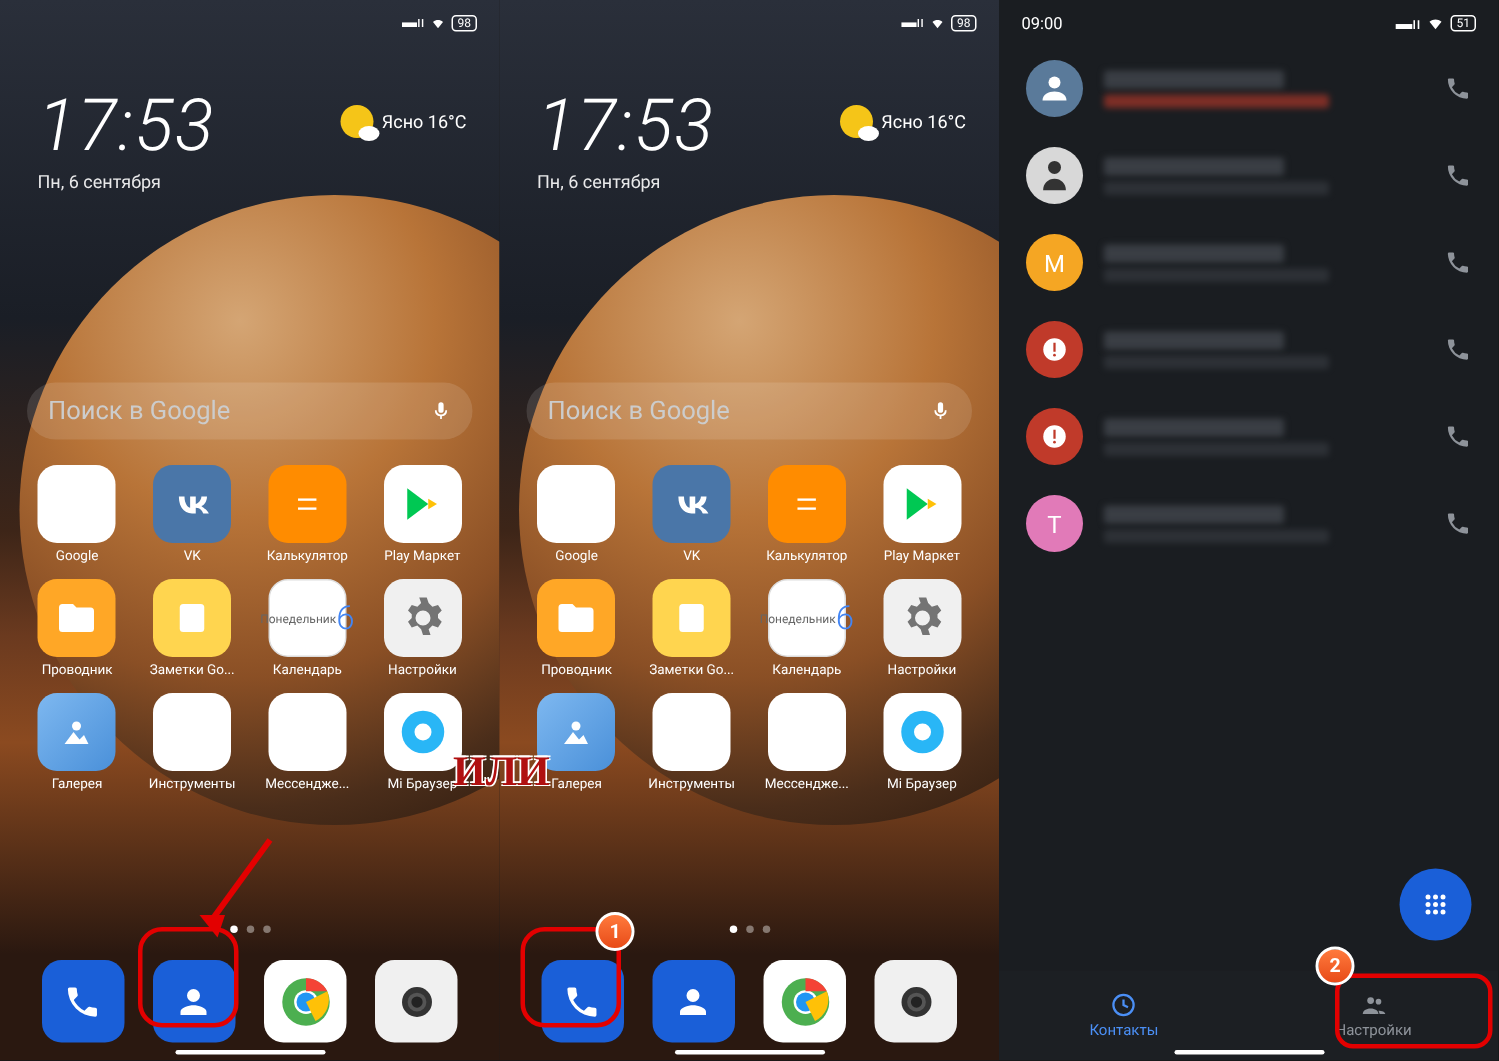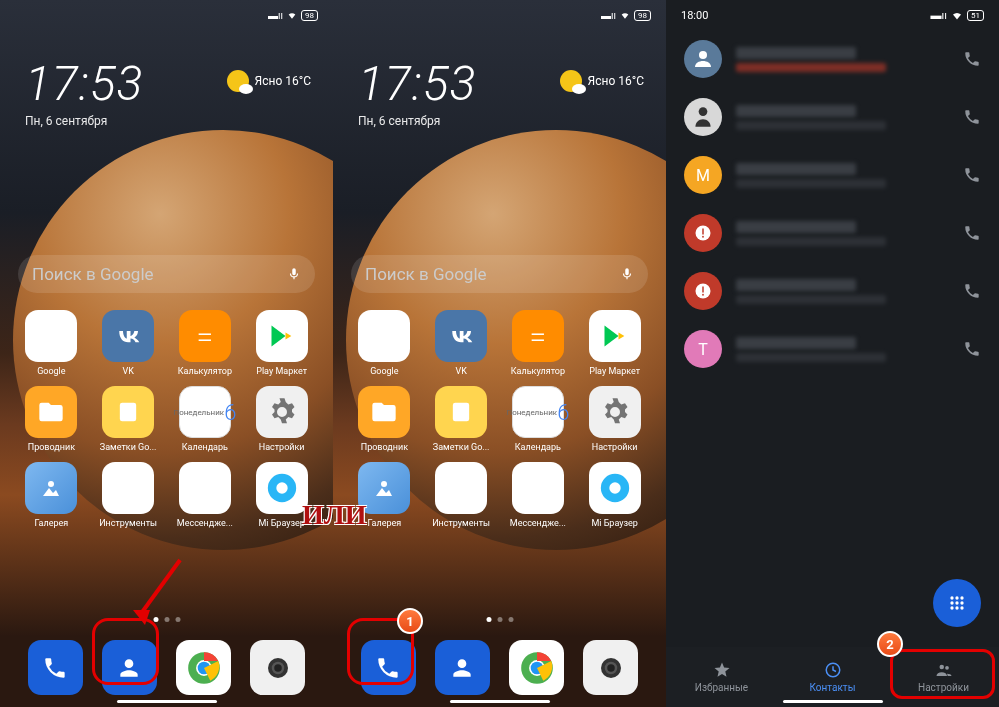--- a/index.html
+++ b/index.html
@@ -411,21 +411,21 @@
         </svg>
       </div>
   </div>
   <div class="nav-line"></div>
   <div class="highlight" style="top:618px; left:14px; width:67px; height:67px"></div>
   <div class="badge" style="top:608px; left:64px">1</div>
 </div>
 
 <div class="screen screen3">
   <div class="s3-status">
-    <span>18:00</span>
+    <span>09:00</span>
     <div style="display:flex; gap:4px; align-items:center">
       <span>▬ıı</span>
       <svg width="12" height="12" viewBox="0 0 24 24" fill="#fff">
           <path d="M12 21l-8-10c5-4 11-4 16 0z"></path>
         </svg>
       <span style="border:1px solid #fff; border-radius:3px; padding:0 3px; font-size:8px">51</span>
     </div>
   </div>
   <div class="s3-item">
       <div class="s3-avatar" style="background:#5a7a9a">
@@ -516,26 +516,20 @@
         <circle cx="18" cy="6" r="2"></circle>
         <circle cx="6" cy="12" r="2"></circle>
         <circle cx="12" cy="12" r="2"></circle>
         <circle cx="18" cy="12" r="2"></circle>
         <circle cx="6" cy="18" r="2"></circle>
         <circle cx="12" cy="18" r="2"></circle>
         <circle cx="18" cy="18" r="2"></circle>
       </svg>
     </div>
   <div class="s3-nav">
-    <div class="s3-tab">
-        <svg viewBox="0 0 24 24" fill="currentColor">
-          <path d="M12 17.3L6 21l1.6-7L2 9.3l7.2-.6L12 2l2.8 6.7 7.2.6-5.6 4.7L18 21z"></path>
-        </svg>
-        <span>Избранные</span>
-      </div>
     <div class="s3-tab active">
         <svg viewBox="0 0 24 24" fill="currentColor">
           <circle cx="12" cy="12" r="9" fill="none" stroke="currentColor" stroke-width="2"></circle>
           <path d="M12 7v5l4 2" fill="none" stroke="currentColor" stroke-width="2"></path>
         </svg>
         <span>Контакты</span>
       </div>
     <div class="s3-tab">
         <svg viewBox="0 0 24 24" fill="currentColor">
           <circle cx="9" cy="8" r="3"></circle>

